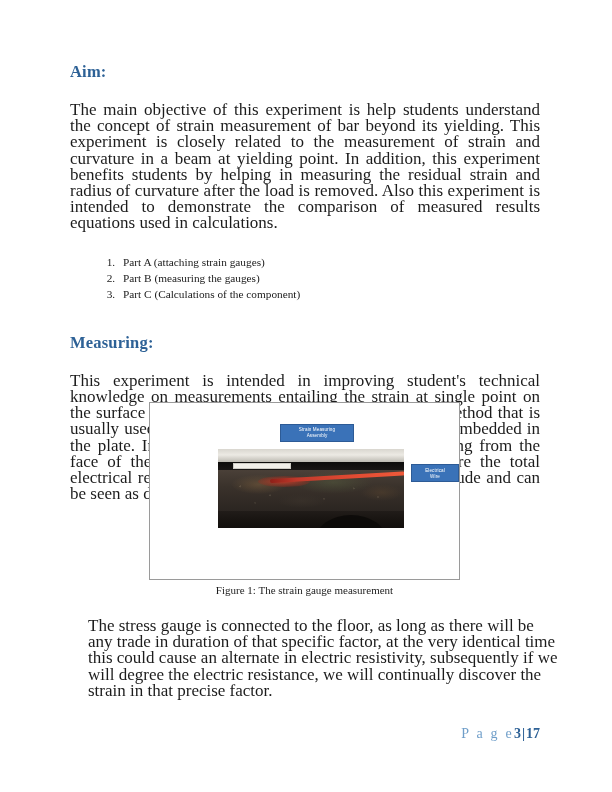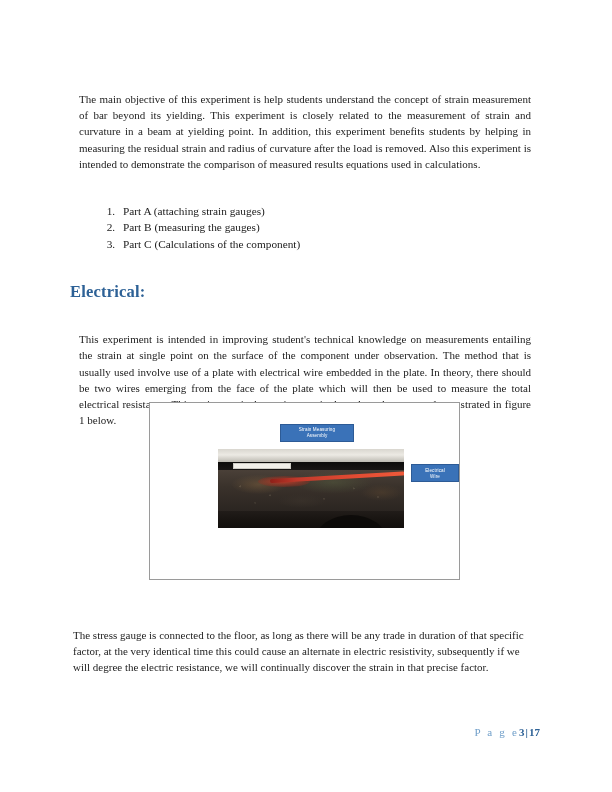--- a/index.html
+++ b/index.html
@@ -32,24 +32,24 @@
     font-family: "Liberation Serif", "DejaVu Serif", serif;
     font-size: 16.5px;
     font-weight: bold;
     color: #2d6196;
     margin: 0;
     padding: 0;
     letter-spacing: 0.2px;
   }
   .heading-aim { margin-bottom: 0; }
   p.body-text {
-    font-size: 11px;
+    font-size: 17px;
     line-height: 16.2px;
     text-align: justify;
-    margin: 9px;
+    margin: 0;
     color: #1c1c1c;
   }
   p.body-text.ragged { text-align: left; }
   .gap-after-heading { height: 20px; }
   .gap-para { height: 14px; }
   ol.parts-list {
     margin: 8px;
     padding-left: 40px;
     font-size: 11.3px;
     line-height: 16.4px;
@@ -208,21 +208,21 @@
     color: #1c1c1c;
   }
   
   .footer {
     position: absolute;
     left: 70px;
     top: 726px;
     width: 470px;
     text-align: right;
     font-family: "Liberation Serif", "DejaVu Serif", serif;
-    font-size: 11px;
+    font-size: 14px;
   }
   .footer .pg-word {
     color: #6f9ec9;
     letter-spacing: 2.2px;
   }
   .footer .pg-num {
     color: #2d6196;
     font-weight: bold;
   }
   .footer .pg-sep {
@@ -235,37 +235,38 @@
     font-weight: bold;
   }
 </style>
 </head>
 <body>
 
 <div class="page">
 
   <div class="content">
 
+    <h1 class="heading heading-aim">Aim:</h1>
 
     <div class="gap-after-heading"></div>
 
     <p class="body-text">The main objective of this experiment is help students understand the concept of strain measurement of bar beyond its yielding. This experiment is closely related to the measurement of strain and curvature in a beam at yielding point. In addition, this experiment benefits students by helping in measuring the residual strain and radius of curvature after the load is removed. Also this experiment is intended to demonstrate the comparison of measured results equations used in calculations.</p>
 
     <div class="gap-para"></div>
 
 
     <ol class="parts-list">
       <li>Part A (attaching strain gauges)</li>
       <li>Part B (measuring the gauges)</li>
       <li>Part C (Calculations of the component)</li>
     </ol>
 
     <div style="height:22px"></div>
 
-    <h1 class="heading">Electrical:</h1>
+    <h1 class="heading">Measuring:</h1>
 
     <div class="gap-after-heading"></div>
 
     <p class="body-text">This experiment is intended in improving student's technical knowledge on measurements entailing the strain at single point on the surface of the component under observation. The method that is usually used involve use of a plate with electrical wire embedded in the plate. In theory, there should be two wires emerging from the face of the plate which will then be used to measure the total electrical resistance. This resistance is the strain magnitude and can be seen as demonstrated in figure 1 below.</p>
 
   </div>
 
   <div class="figure-wrap">
     <div class="figure-frame">
 
@@ -286,23 +287,24 @@
         <span>Assembly</span>
       </div>
 
       <div class="callout callout-wire">
         <span>Electrical</span><br>
         <span>Wire</span>
       </div>
 
     </div>
 
+    <div class="figure-caption">Figure 1: The strain gauge measurement</div>
   </div>
 
-  <div style="position:absolute; left:64px; top:618px; width:470px;">
+  <div style="position:absolute; left:88px; top:618px; width:470px;">
     <p class="body-text ragged">The stress gauge is connected to the floor, as long as there will be any trade in duration of that specific factor, at the very identical time this could cause an alternate in electric resistivity, subsequently if we will degree the electric resistance, we will continually discover the strain in that precise factor.</p>
   </div>
 
   <div class="footer">
     <span class="pg-word">P a g e</span><span class="pg-num">3</span><span class="pg-sep">|</span><span class="pg-total">17</span>
   </div>
 
 </div>
 
 </body></html>

